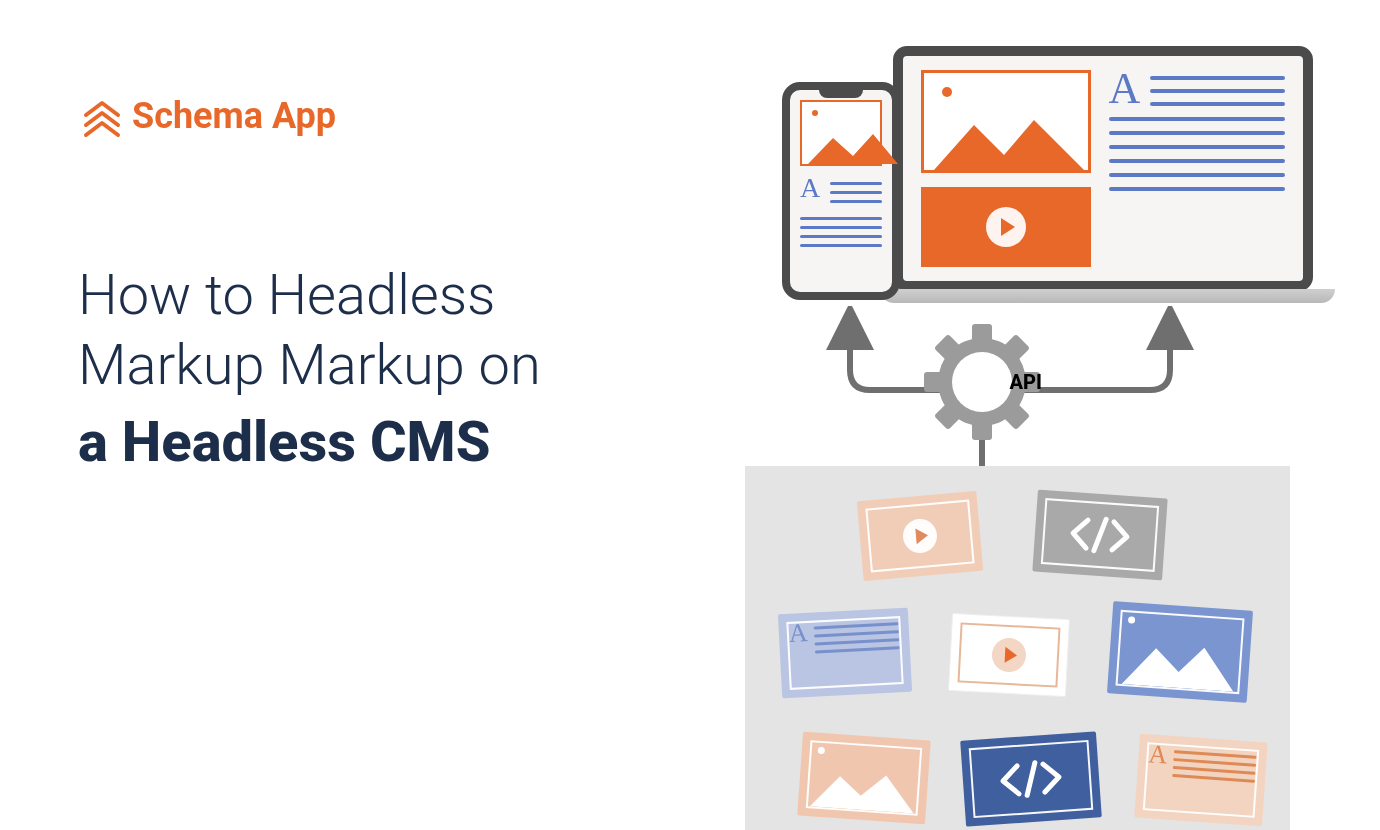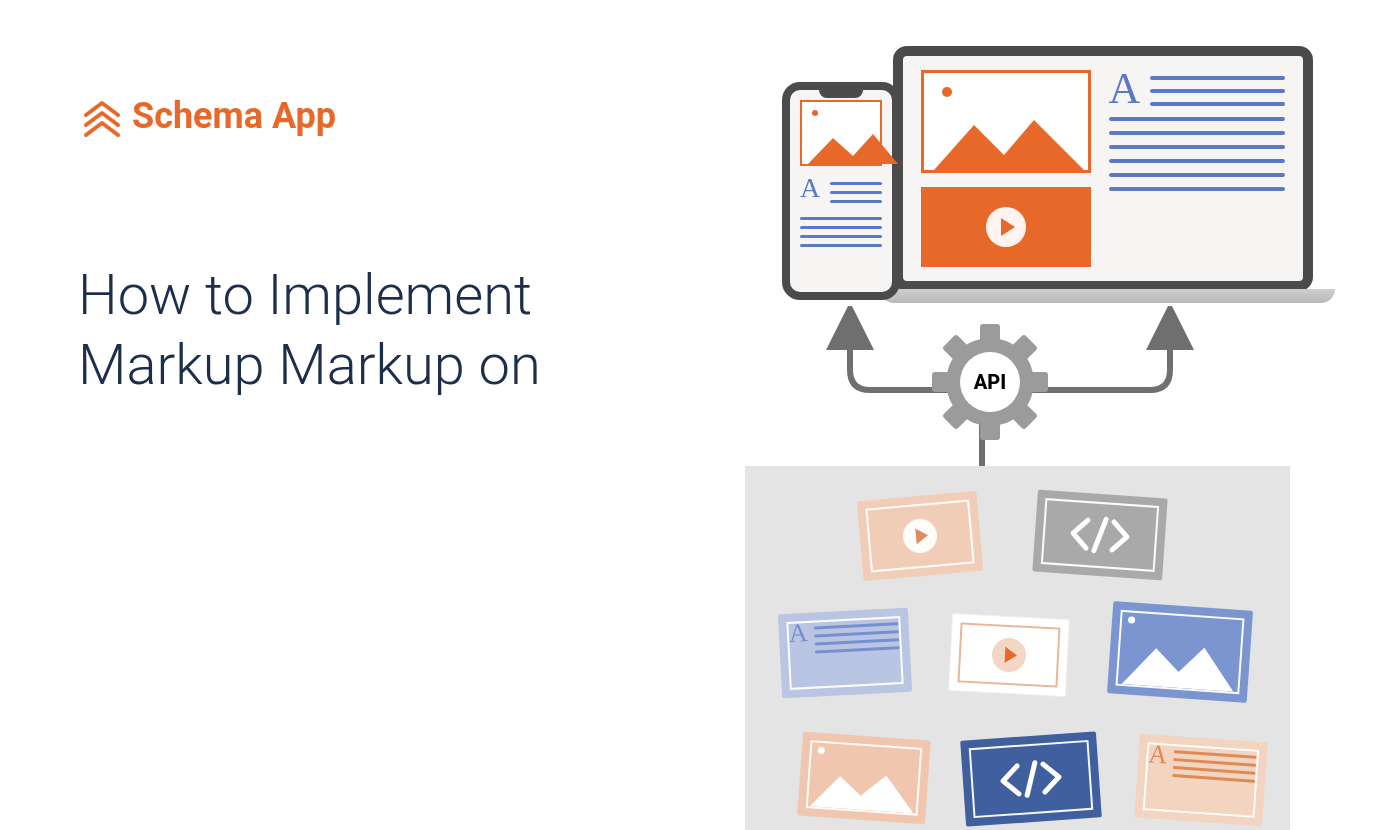--- a/index.html
+++ b/index.html
@@ -111,21 +111,21 @@
   }
   .phone .notch { position:absolute; top:-2px; left:50%; transform:translateX(-50%); width:44px; height:10px; background:#4b4b4b; border-radius:0 0 8px 8px;}
   .phone .img-tile{ height:66px; border-width:2px;}
   .phone .img-tile .dot{ top:8px; left:10px; width:6px; height:6px;}
   .phone .img-tile .mtn{ height:32px; left:6px; right:6px;}
   .phone .text-block{ margin-top:10px;}
   .phone .tlines{ gap:6px;}
   .phone .tlines span{ height:3px;}
   
   .flow { position:absolute; top:260px; left:0; width:560px; height:180px;}
-  .gear-wrap { position:absolute; top:276px; left:180px; width:120px; height:120px; display:flex; align-items:center; justify-content:center;}
+  .gear-wrap { position:absolute; top:276px; left:172px; width:120px; height:120px; display:flex; align-items:center; justify-content:flex-end;}
   .gear-wrap svg{ position:absolute; top:0; left:0;}
   .gear-label { position:relative; font-weight:800; font-size:20px; color:#000; z-index:2;}
   
   .repo {
     position:absolute; top:420px; left:-5px; width:545px; height:400px; background:#e4e4e4;
   }
   .card { position:absolute; border-radius:2px;}
   .card .inner-border { position:absolute; inset:8px; border:2px solid rgba(255,255,255,.95);}
   .card-code svg{ display:block;}
   .card-text { display:flex; gap:6px; padding:10px 10px;}
@@ -147,22 +147,23 @@
         <polyline points="6,20 22,8 38,20"></polyline>
         <polyline points="6,30 22,18 38,30"></polyline>
         <polyline points="6,40 22,28 38,40"></polyline>
       </g>
     </svg>
   </span>
   <span class="logo-text">Schema App</span>
 </div>
 
 <div class="heading">
-  <div class="light">How to Implement</div>
+  <div class="light">How to Headless</div>
   <div class="light">Markup Markup on</div>
+  <div class="bold">a Headless CMS</div>
 </div>
 
 <div class="diagram">
 
   <div class="laptop">
     <div class="laptop-screen">
       <div class="lcol">
         <div class="img-tile">
           <span class="dot"></span>
           <svg class="mtn" viewBox="0 0 150 55" preserveAspectRatio="none">

